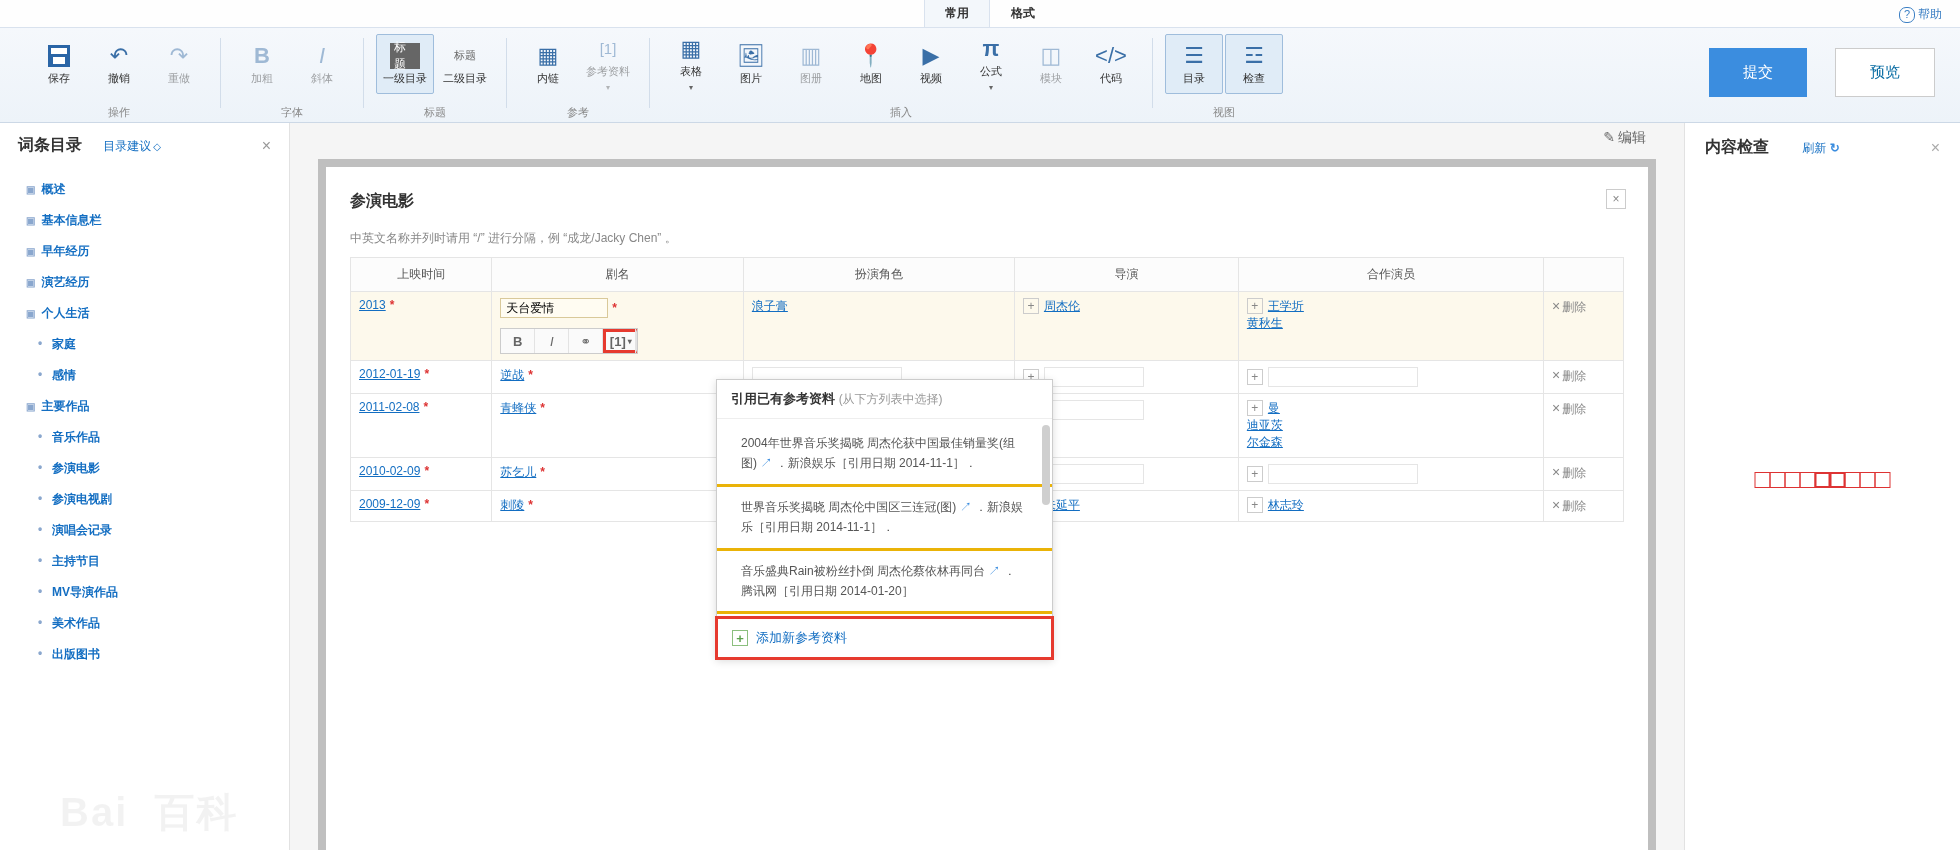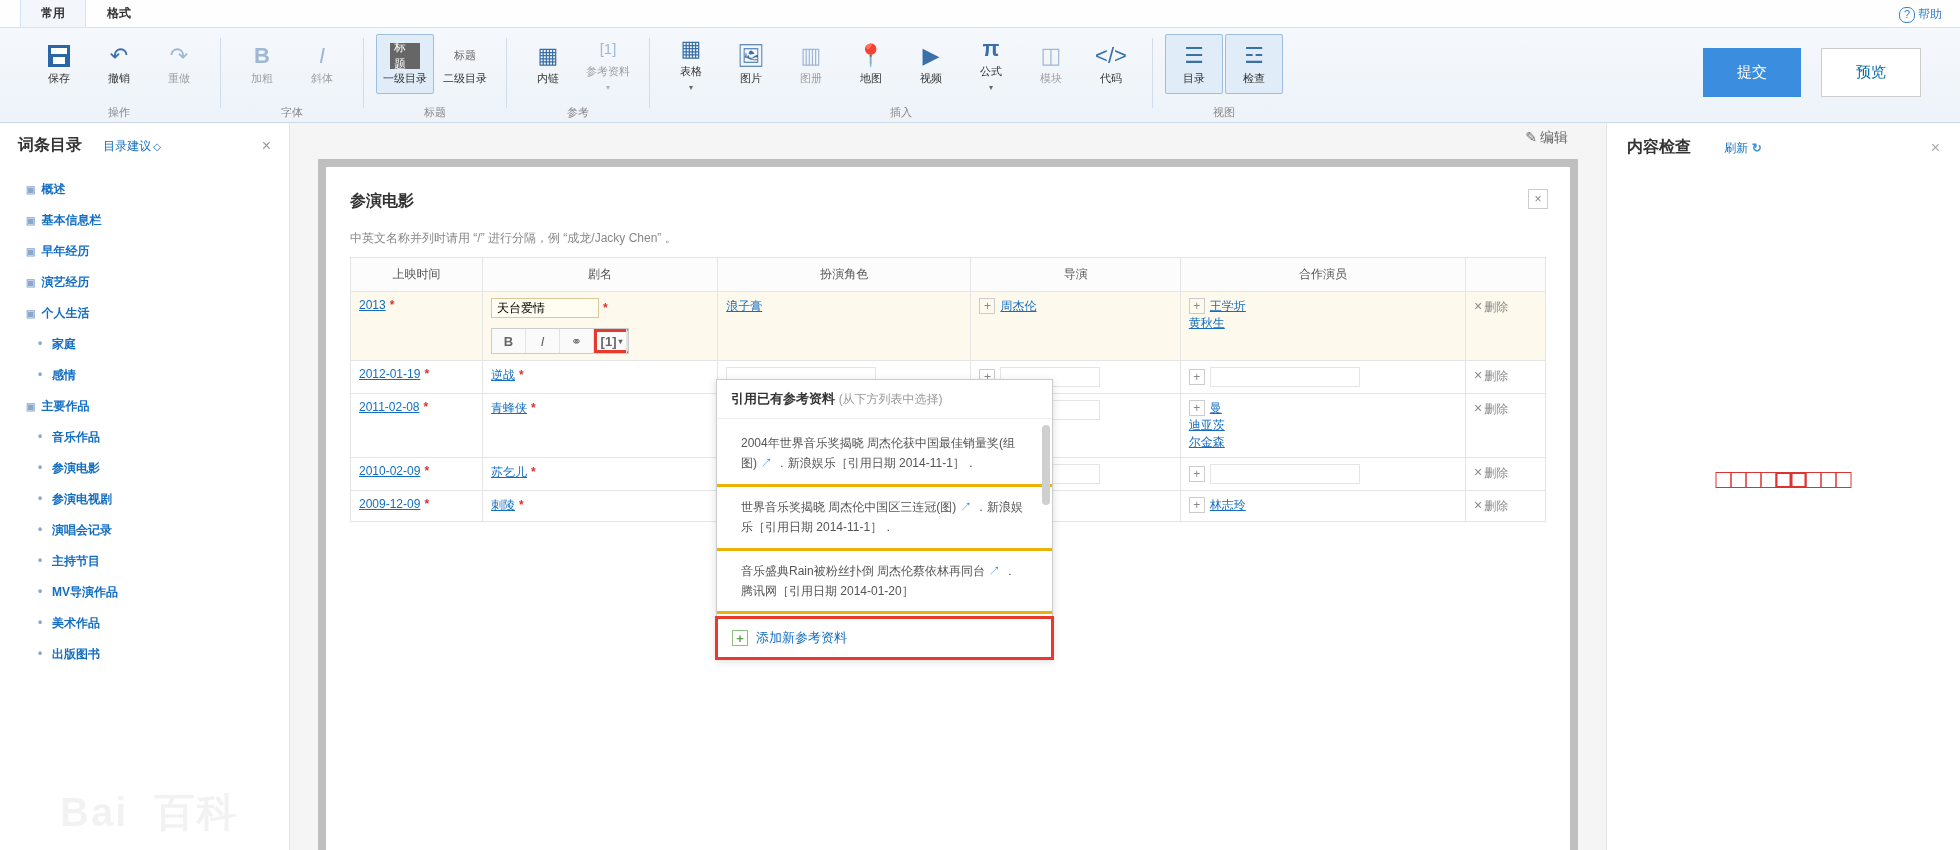--- a/index.html
+++ b/index.html
@@ -1,20 +1,20 @@
 <!DOCTYPE html>
 <html><head>
 <meta charset="utf-8">
 <style>
 * { margin:0; padding:0; box-sizing:border-box; }
 body { font-family:"Microsoft YaHei",SimSun,Arial,sans-serif; font-size:12px; background:#fff; color:#333; overflow:hidden; width:1960px; height:850px; }
 a { text-decoration:none; color:#136ec2; }
 
 
-.tabbar { height:28px; border-bottom:1px solid #d9e2ee; display:flex; align-items:flex-end; padding-left:20px; background:#fefefe; position:relative; }
+.tabbar { height:28px; border-bottom:1px solid #d9e2ee; display:flex; align-items:flex-end; padding-left:20px; background:#fefefe; position:relative;justify-content:center; }
 .tabbar .tab { padding:6px 20px 5px; border:1px solid transparent; border-bottom:none; font-weight:bold; color:#333; font-size:12px; cursor:pointer; }
 .tabbar .tab.active { border-color:#d9e2ee; background:#f3f7fb; border-top:2px solid #4f9ddf; }
 .tabbar .help { position:absolute; right:18px; top:6px; color:#3b7fc4; font-size:12px; }
 .tabbar .help::before { content:"?"; display:inline-block; width:14px; height:14px; border:1px solid #3b7fc4; border-radius:7px; text-align:center; line-height:13px; margin-right:3px; font-size:11px; }
 
 
 .ribbon { height:95px; background:linear-gradient(#f5f8fc,#edf3f9); border-bottom:1px solid #ccd8e6; display:flex; align-items:flex-start; padding:6px 20px 0; position:relative; }
 .rgroup { display:flex; flex-direction:column; align-items:center; padding:0 10px; height:88px; justify-content:space-between; }
 .rgroup .btns { display:flex; gap:2px; }
 .rgroup .glabel { font-size:11px; color:#888; padding-bottom:2px; }
@@ -33,21 +33,21 @@
 .rbtn.active { border-color:#9fbddc; background:#e0ecf7; }
 .rbtn.disabled { opacity:.45; cursor:default; }
 .rbtn .ic { width:30px; height:26px; display:flex; align-items:center; justify-content:center; font-size:22px; color:#3a6fa7; }
 .rbtn .lbl { font-size:11px; color:#333; margin-top:2px; }
 .rbtn .dd::after { content:"▾"; font-size:8px; color:#666; }
 .sep { width:1px; height:70px; background:#d2ddea; margin:4px 2px 0; }
 .ic .floppy { width:22px; height:22px; background:#2a65a6; position:relative; }
 .ic .floppy::before { content:""; position:absolute; top:3px; left:3px; right:3px; height:6px; background:#fff; }
 .ic .floppy::after { content:""; position:absolute; bottom:3px; left:5px; right:5px; height:7px; background:#fff; }
 
-.ribbon .right-actions { position:absolute; right:39px; top:20px; display:flex; gap:20px; }
+.ribbon .right-actions { position:absolute; right:25px; top:20px; display:flex; gap:28px; }
 .btn-submit { background:#3b8ddf; color:#fff; padding:14px 34px; font-size:15px; border:none; cursor:pointer; }
 .btn-preview { background:#fff; color:#0369a1; padding:14px 34px; font-size:15px; border:1px solid #ccc; cursor:pointer; }
 
 
 .main { display:flex; height:calc(850px - 123px); }
 .sidebar-l { width:290px; border-right:1px solid #e2e2e2; padding:12px 18px; position:relative; }
 .sidebar-l h3 { font-size:16px; display:inline-block; }
 .sidebar-l .sugg { color:#136ec2; font-size:12px; margin-left:18px; cursor:pointer; }
 .sidebar-l .sugg::after { content:"◇"; font-size:10px; margin-left:2px; }
 .sidebar-l .close { position:absolute; right:18px; top:14px; color:#999; cursor:pointer; font-size:16px; }
@@ -91,21 +91,21 @@
 .ref-popup { position:absolute; left:390px; top:212px; width:337px; background:#fff; border:1px solid #ccc; box-shadow:0 2px 8px rgba(0,0,0,.15); z-index:30; }
 .ref-popup .hdr { padding:10px 14px; font-size:13px; color:#333; border-bottom:1px solid #eee; }
 .ref-popup .hdr .sub { color:#999; font-size:12px; }
 .ref-popup .list { max-height:240px; overflow-y:auto; padding:4px 0; position:relative; }
 .ref-popup .item { padding:10px 28px 10px 24px; line-height:1.7; border-bottom:3px solid #eab308; color:#555; font-size:12px; }
 .ref-popup .item .ext { color:#3b8ddf; }
 .ref-popup .scroll-ind { position:absolute; top:6px; right:2px; width:8px; height:80px; background:#cfcfcf; border-radius:4px; }
 .ref-popup .add-new { padding:10px 14px; display:flex; align-items:center; gap:8px; color:#136ec2; cursor:pointer; font-size:13px; }
 .ref-popup .add-new .plus { width:16px; height:16px; border:1px solid #8bbf7e; color:#5da24e; display:flex; align-items:center; justify-content:center; font-weight:bold; font-size:13px; }
 
-.sidebar-r { width:354px; border-left:1px solid #e2e2e2; padding:14px 20px; position:relative; }
+.sidebar-r { width:276px; border-left:1px solid #e2e2e2; padding:14px 20px; position:relative; }
 .sidebar-r h3 { font-size:16px; display:inline-block; }
 .sidebar-r .refresh { color:#136ec2; margin-left:30px; cursor:pointer; }
 .sidebar-r .refresh::after { content:" ↻"; color:#3b8ddf; font-weight:bold; }
 .sidebar-r .close { position:absolute; right:20px; top:16px; color:#aaa; font-size:16px; cursor:pointer; }
 .errboxes { position:absolute; top:48%; left:50%; transform:translateX(-50%); display:flex; }
 .errboxes span { width:16px; height:16px; border:1px solid #d33; margin-left:-1px; }
 .errboxes span.filled { border:2px solid #d33; }
 
 .watermark { position:absolute; left:60px; bottom:10px; font-size:40px; color:rgba(0,0,0,.05); font-weight:bold; letter-spacing:2px; pointer-events:none; font-family:Arial; }
 </style>

